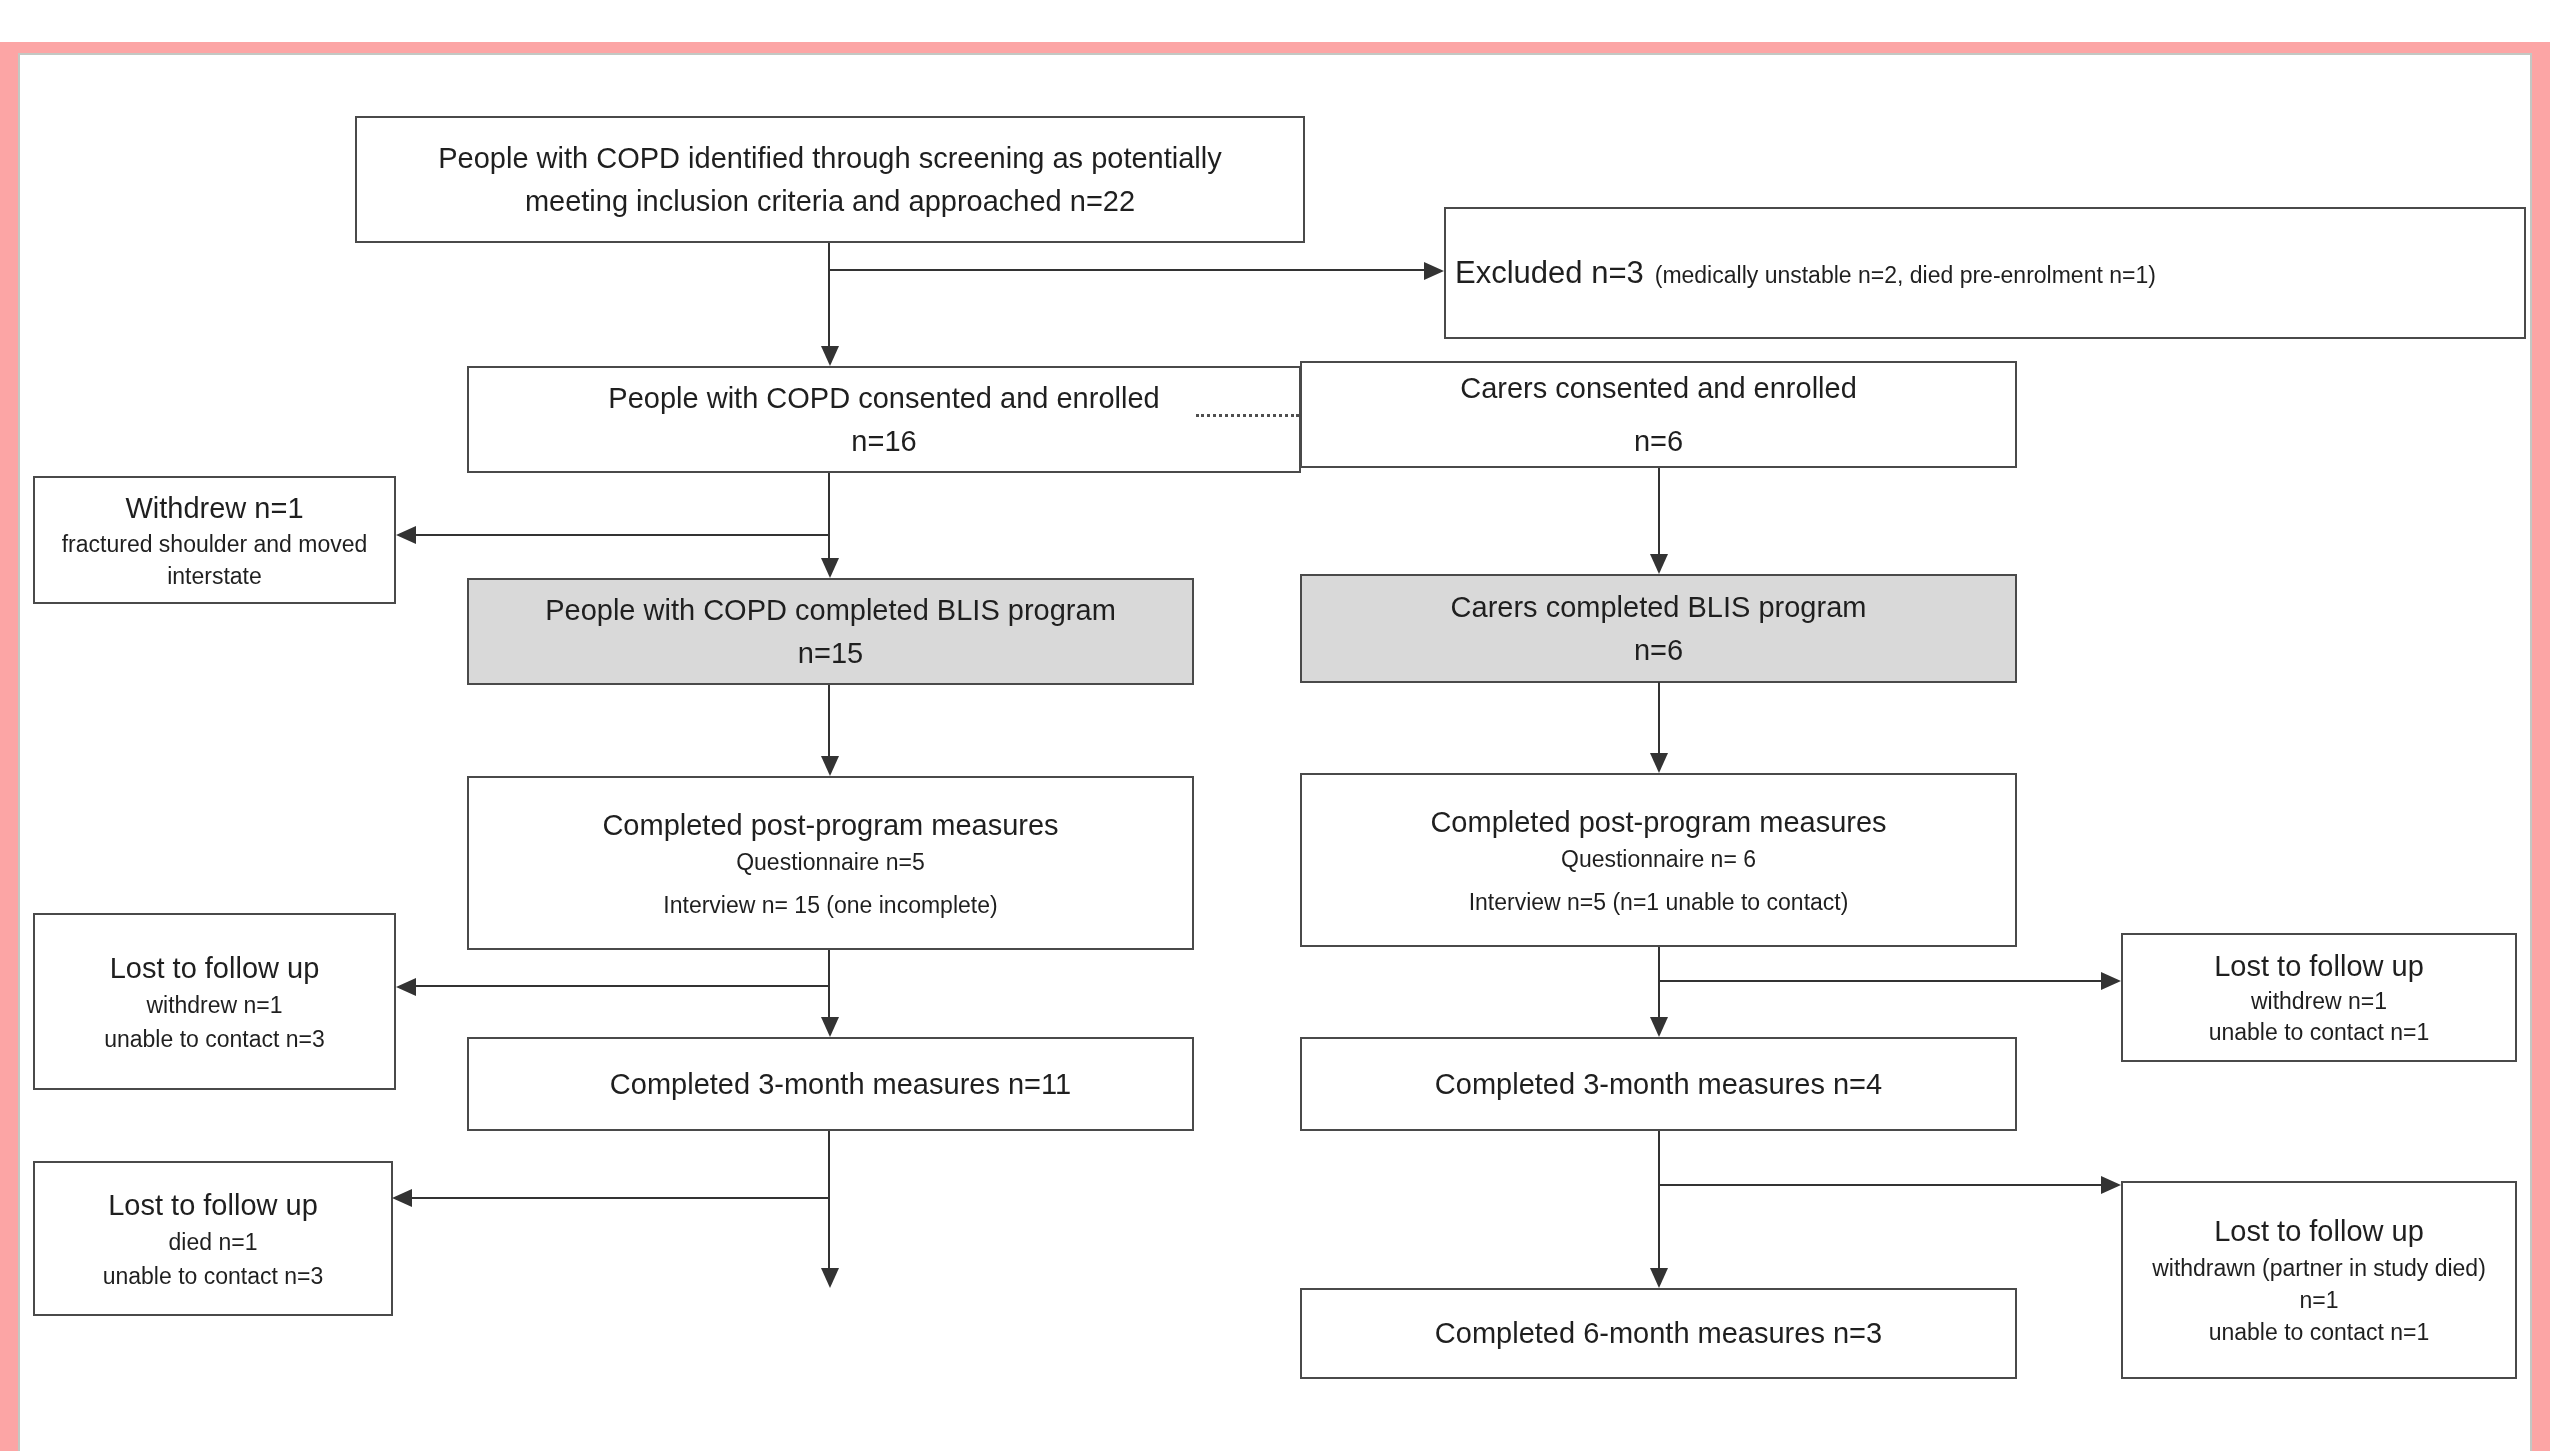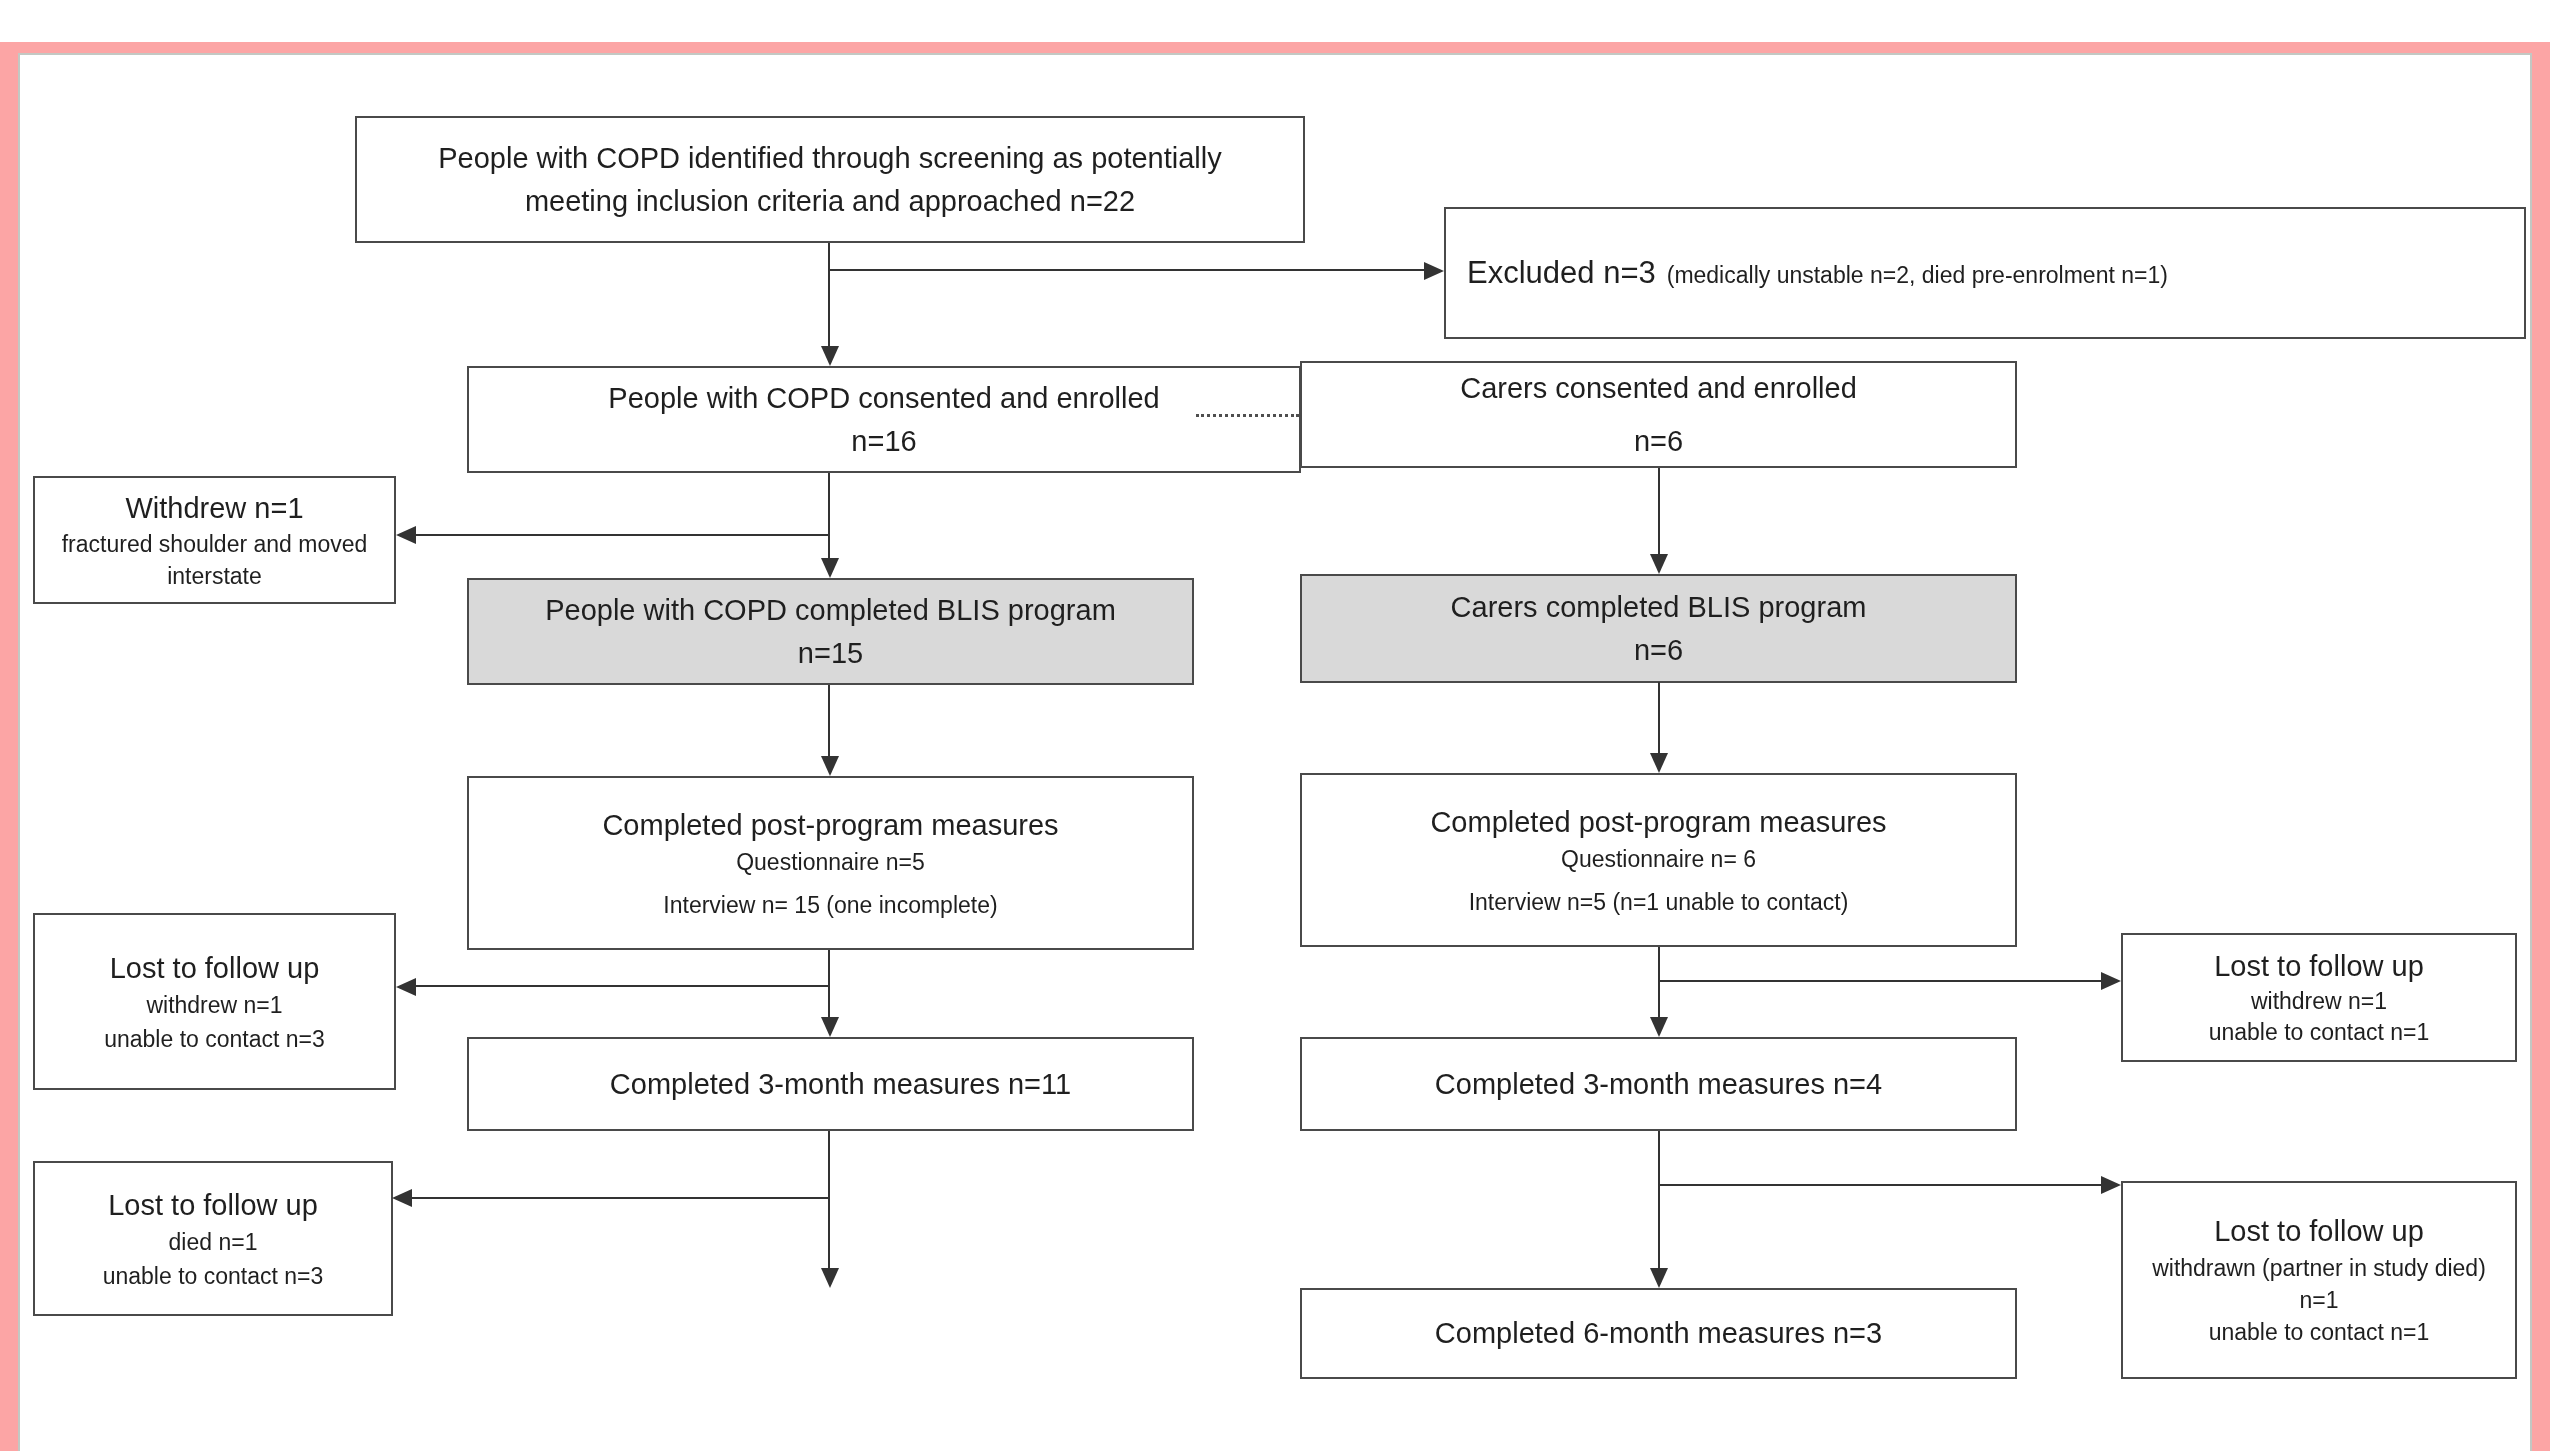--- a/index.html
+++ b/index.html
@@ -66,21 +66,21 @@
 </head>
 <body>
 
 <div id="canvas">
   <div id="frame"></div>
 
   <div class="box" style="left:355px; top:74px; width:950px; height:127px; padding:0 26px;">
     <span class="t1">People with COPD identified through screening as potentially meeting inclusion criteria and approached n=22</span>
   </div>
 
-  <div class="box" style="left:1444px; top:165px; width:1082px; height:132px; align-items:flex-start; padding-left:21px; line-height:1.5;">
+  <div class="box" style="left:1444px; top:165px; width:1082px; height:132px; align-items:flex-start; padding-left:9px; line-height:1.5;">
     <span class="exc-line">
       <span class="tbig">Excluded n=3</span>
       <span class="t2" style="margin-left:7.6px;">(medically unstable n=2, died pre-enrolment n=1)</span>
     </span>
   </div>
 
   <div class="box" style="left:467px; top:324px; width:834px; height:107px;">
     <span class="t1">People with COPD consented and enrolled</span>
     <span class="t1">n=16</span>
   </div>

